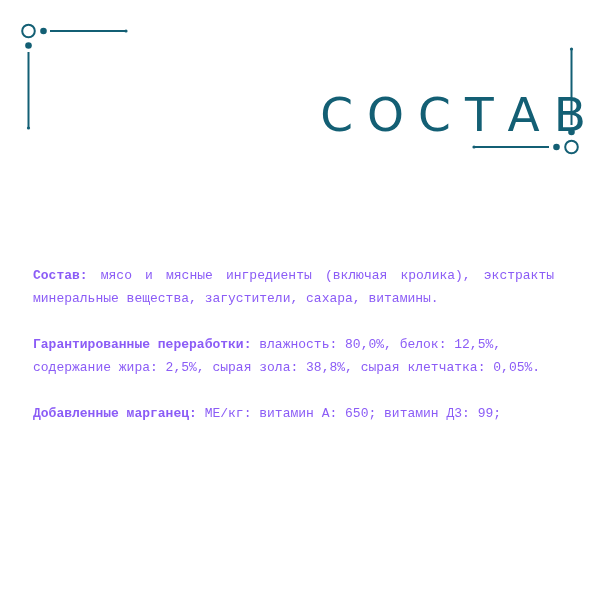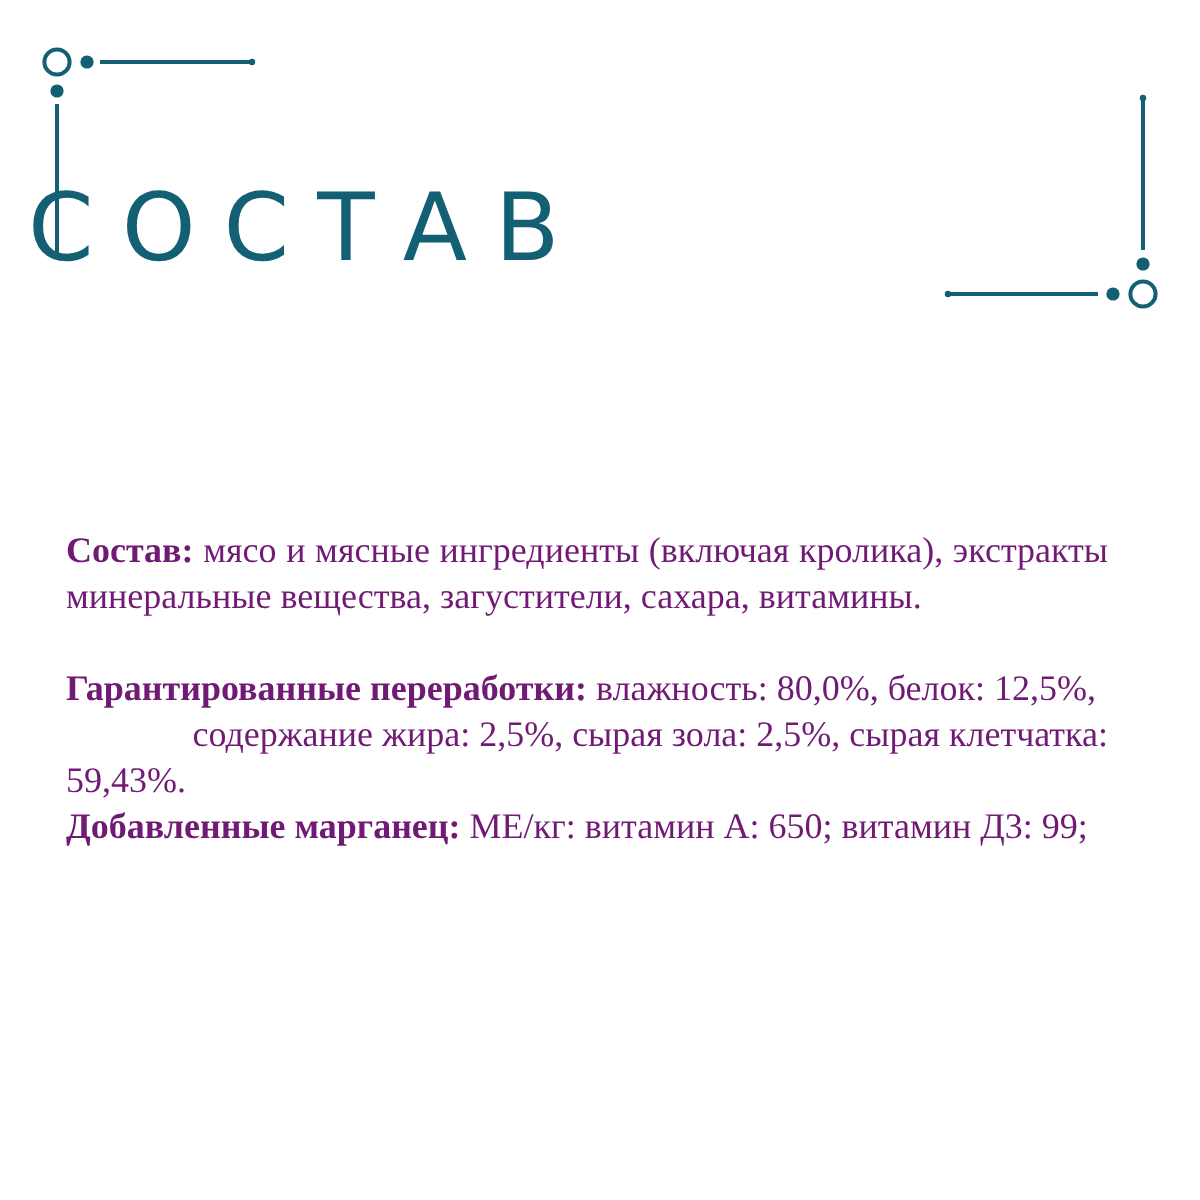--- a/index.html
+++ b/index.html
@@ -20,38 +20,38 @@
       top: 0;
       width: 600px;
       height: 600px;
       pointer-events: none;
     }
     .title {
       position: absolute;
       left: 0;
       top: 56px;
       width: 600px;
-      text-align: left;
+      text-align: right;
       font-family: "DejaVu Sans", sans-serif;
       font-weight: normal;
       font-size: 47px;
       letter-spacing: 14px;
       color: #135f74;
       line-height: 56px;
       padding-left: 14px;
       box-sizing: border-box;
     }
     .content {
       position: absolute;
       left: 33px;
       top: 264px;
       width: 521px;
-      color: #701a75;
-      font-family: Liberation Serif, serif;
-      font-size: 18px;
+      color: #8b5cf6;
+      font-family: Liberation Mono, monospace;
+      font-size: 13px;
       line-height: 23px;
     }
     .para {
       margin: 0 0 23px 0;
     }
     .line {
       display: block;
       text-align: justify;
       text-align-last: justify;
       white-space: nowrap;
@@ -104,21 +104,21 @@
     <span class="line last">
         <span class="line-inner">минеральные вещества, загустители, сахара, витамины.</span>
       </span>
   </div>
 
   <div class="para">
     <span class="line last">
         <span class="line-inner"><span class="label">Гарантированные переработки:</span><span> влажность: 80,0%, белок: 12,5%,</span></span>
       </span>
     <span class="line last">
-        <span class="line-inner">содержание жира: 2,5%, сырая зола: 2,5%, сырая клетчатка: 59,43%.</span>
+        <span class="line-inner">содержание жира: 2,5%, сырая зола: 38,8%, сырая клетчатка: 0,05%.</span>
       </span>
   </div>
 
   <div class="para">
     <span class="line last">
         <span class="line-inner"><span class="label">Добавленные марганец:</span><span> МЕ/кг: витамин А: 650; витамин Д3: 99;</span></span>
       </span>
   </div>
 
 </div>

